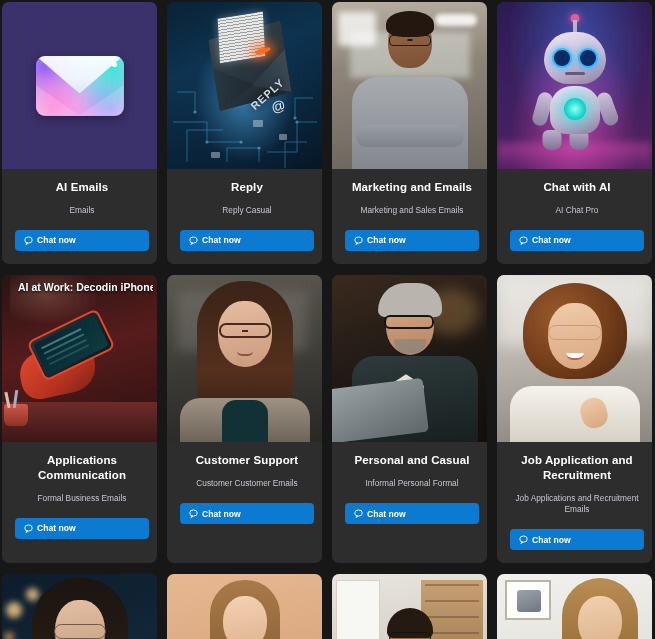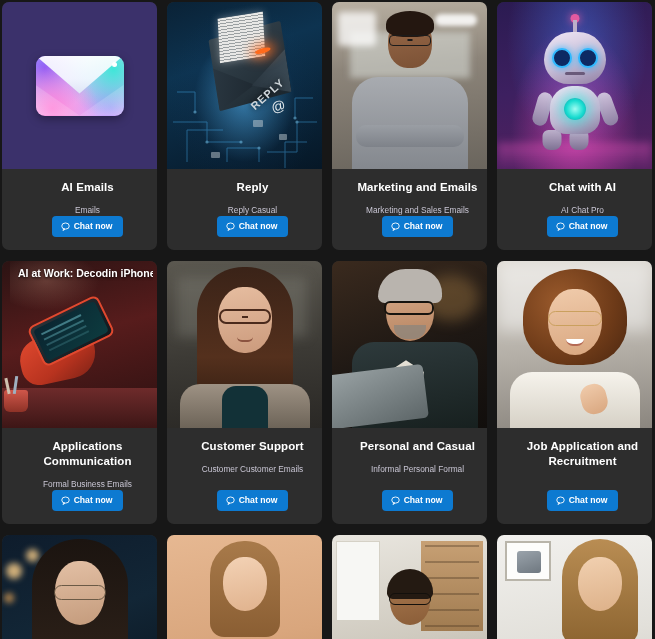--- a/index.html
+++ b/index.html
@@ -34,24 +34,23 @@
   }
 
   .card-media {
     height: 167px;
     position: relative;
     overflow: hidden;
     flex: 0 0 167px;
   }
 
   .card-body {
-    padding: 11px 8px 13px 24px;
+    padding: 11px 8px 13px 13px;
     display: flex;
     flex-direction: column;
-    align-items: center;
     flex: 1 1 auto;
   }
 
   .card-title {
     color: #ffffff;
     font-size: 11.5px;
     font-weight: bold;
     text-align: center;
     line-height: 1.28;
     letter-spacing: 0.1px;
@@ -75,21 +74,21 @@
     font-size: 8.6px;
     font-weight: bold;
     padding: 6px 11px 6px 9px;
     display: inline-flex;
     align-items: center;
     gap: 4px;
     cursor: pointer;
     line-height: 1;
     white-space: nowrap;
   }
-  .card-body .chat-btn { }
+  .card-body .chat-btn { margin-top: 14px; }
 
   .bubble-icon {
     width: 9px; height: 9px;
     display: inline-block;
     flex: 0 0 9px;
   }
   .bubble-icon svg { display: block; }
 
   
   .art { position: absolute; inset: 0; }
@@ -498,20 +497,21 @@
         <div class="jb-hair"></div>
         <div class="jb-shirt"></div>
         <div class="jb-face"></div>
         <div class="jb-glass"></div>
         <div class="jb-smile"></div>
         <div class="jb-hand"></div>
       </div>
     </div>
     <div class="card-body">
       <div class="card-title">Job Application and Recruitment</div>
+      <div class="card-sub">Job Applications and Recruitment Emails</div>
       <button class="chat-btn">
         <span class="bubble-icon">
           <svg viewBox="0 0 12 12" width="9" height="9">
               <ellipse cx="6" cy="5.4" rx="5" ry="4.1" fill="none" stroke="#ffffff" stroke-width="1.2"></ellipse>
               <path d="M3.6 9.2 L2.6 11.4 L5.2 9.8 Z" fill="none" stroke="#ffffff" stroke-width="1.1"></path>
             </svg>
         </span>
         <span>Chat now</span>
       </button>
     </div>

